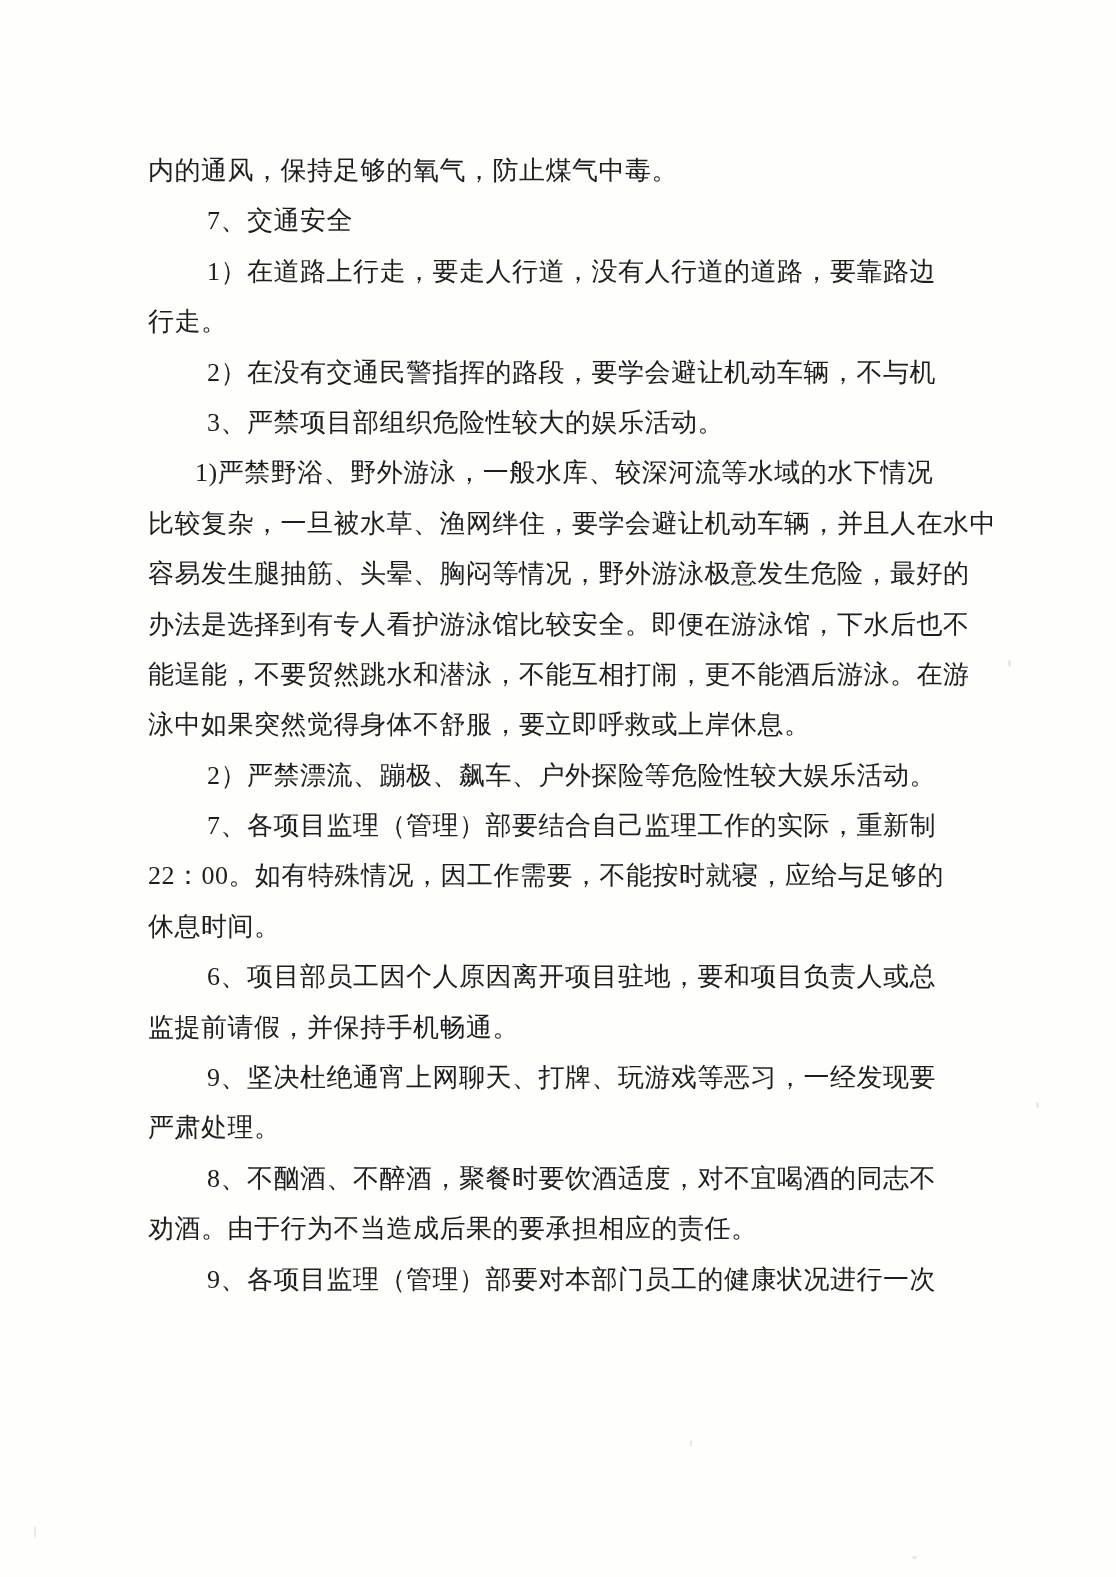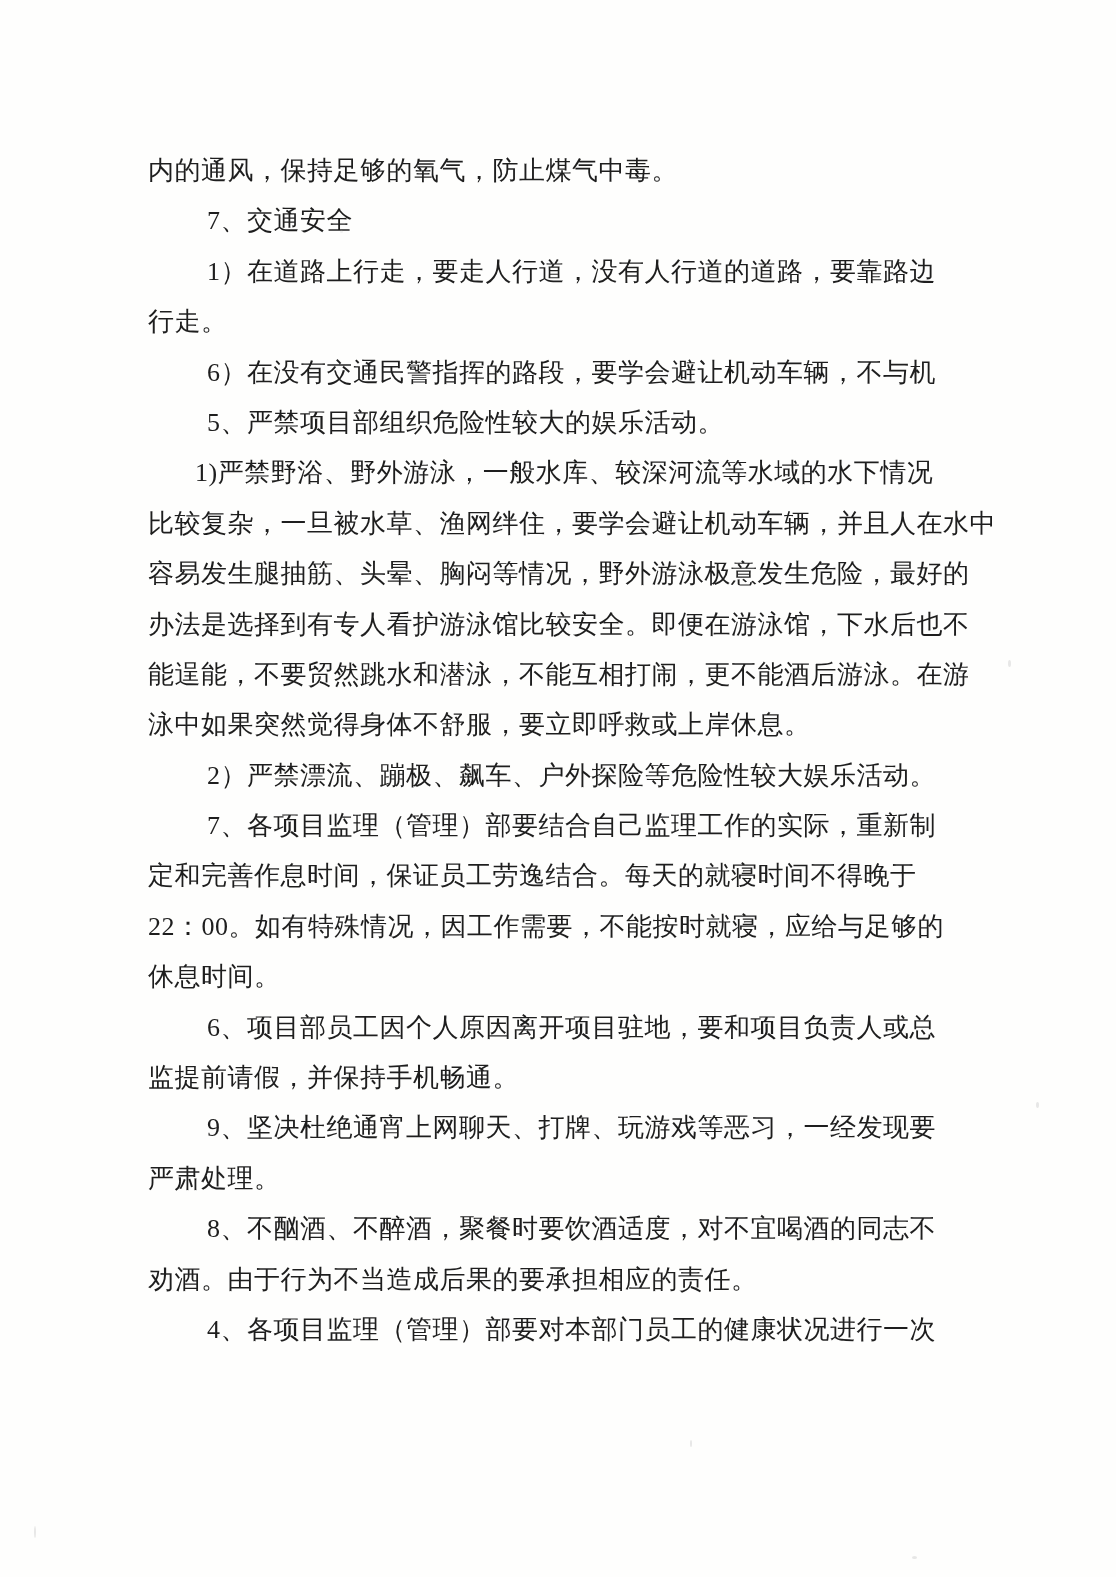--- a/index.html
+++ b/index.html
@@ -48,40 +48,39 @@
 </style>
 </head>
 <body>
 
 <div class="page" style="background: rgb(254, 254, 253); padding-left: 8px;">
   <div class="text-block" style="color: rgb(30, 30, 30);">
       <div class="line flush">内的通风，保持足够的氧气，防止煤气中毒。</div>
       <div class="line item">7、交通安全</div>
       <div class="line item">1）在道路上行走，要走人行道，没有人行道的道路，要靠路边</div>
       <div class="line flush">行走。</div>
-      <div class="line item">6）在没有交通民警指挥的路段，要学会避让机动车辆，不与机</div>
-      <div class="line item">5、严禁项目部组织危险性较大的娱乐活动。</div>
+      <div class="line item">2）在没有交通民警指挥的路段，要学会避让机动车辆，不与机</div>
+      <div class="line item">3、严禁项目部组织危险性较大的娱乐活动。</div>
       <div class="line item-small">1)严禁野浴、野外游泳，一般水库、较深河流等水域的水下情况</div>
       <div class="line flush">比较复杂，一旦被水草、渔网绊住，要学会避让机动车辆，并且人在水中</div>
       <div class="line flush">容易发生腿抽筋、头晕、胸闷等情况，野外游泳极意发生危险，最好的</div>
       <div class="line flush">办法是选择到有专人看护游泳馆比较安全。即便在游泳馆，下水后也不</div>
       <div class="line flush">能逞能，不要贸然跳水和潜泳，不能互相打闹，更不能酒后游泳。在游</div>
       <div class="line flush">泳中如果突然觉得身体不舒服，要立即呼救或上岸休息。</div>
       <div class="line item">2）严禁漂流、蹦极、飙车、户外探险等危险性较大娱乐活动。</div>
       <div class="line item">7、各项目监理（管理）部要结合自己监理工作的实际，重新制</div>
-      <div class="line flush">定和完善作息时间，保证员工劳逸结合。每天的就寝时间不得晚于</div>
       <div class="line flush">22：00。如有特殊情况，因工作需要，不能按时就寝，应给与足够的</div>
       <div class="line flush">休息时间。</div>
       <div class="line item">6、项目部员工因个人原因离开项目驻地，要和项目负责人或总</div>
       <div class="line flush">监提前请假，并保持手机畅通。</div>
       <div class="line item">9、坚决杜绝通宵上网聊天、打牌、玩游戏等恶习，一经发现要</div>
       <div class="line flush">严肃处理。</div>
       <div class="line item">8、不酗酒、不醉酒，聚餐时要饮酒适度，对不宜喝酒的同志不</div>
       <div class="line flush">劝酒。由于行为不当造成后果的要承担相应的责任。</div>
-      <div class="line item">4、各项目监理（管理）部要对本部门员工的健康状况进行一次</div>
+      <div class="line item">9、各项目监理（管理）部要对本部门员工的健康状况进行一次</div>
     </div>
   <span class="noise n1"></span>
   <span class="noise n2"></span>
   <span class="noise n3"></span>
   <span class="noise n4"></span>
   <span class="noise n5"></span>
   <span class="noise n6"></span>
 </div>
 
 </body></html>

